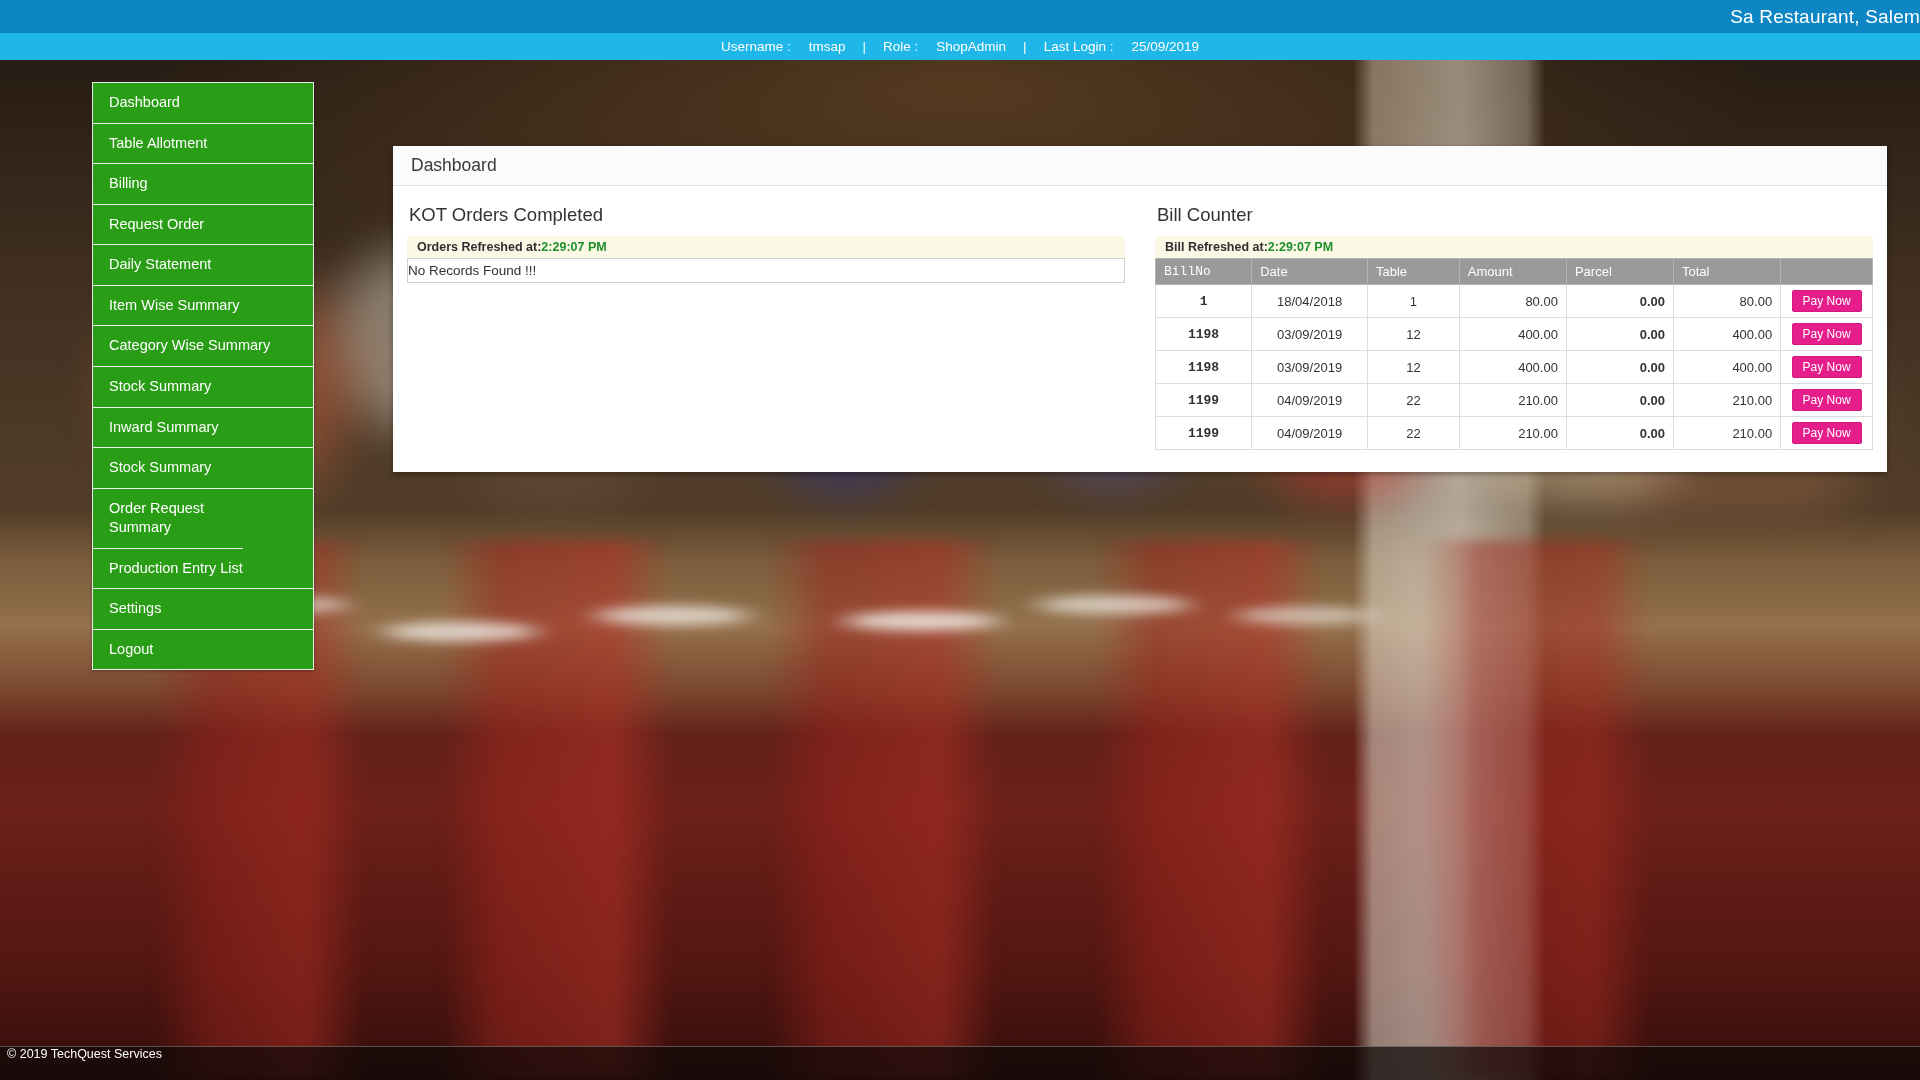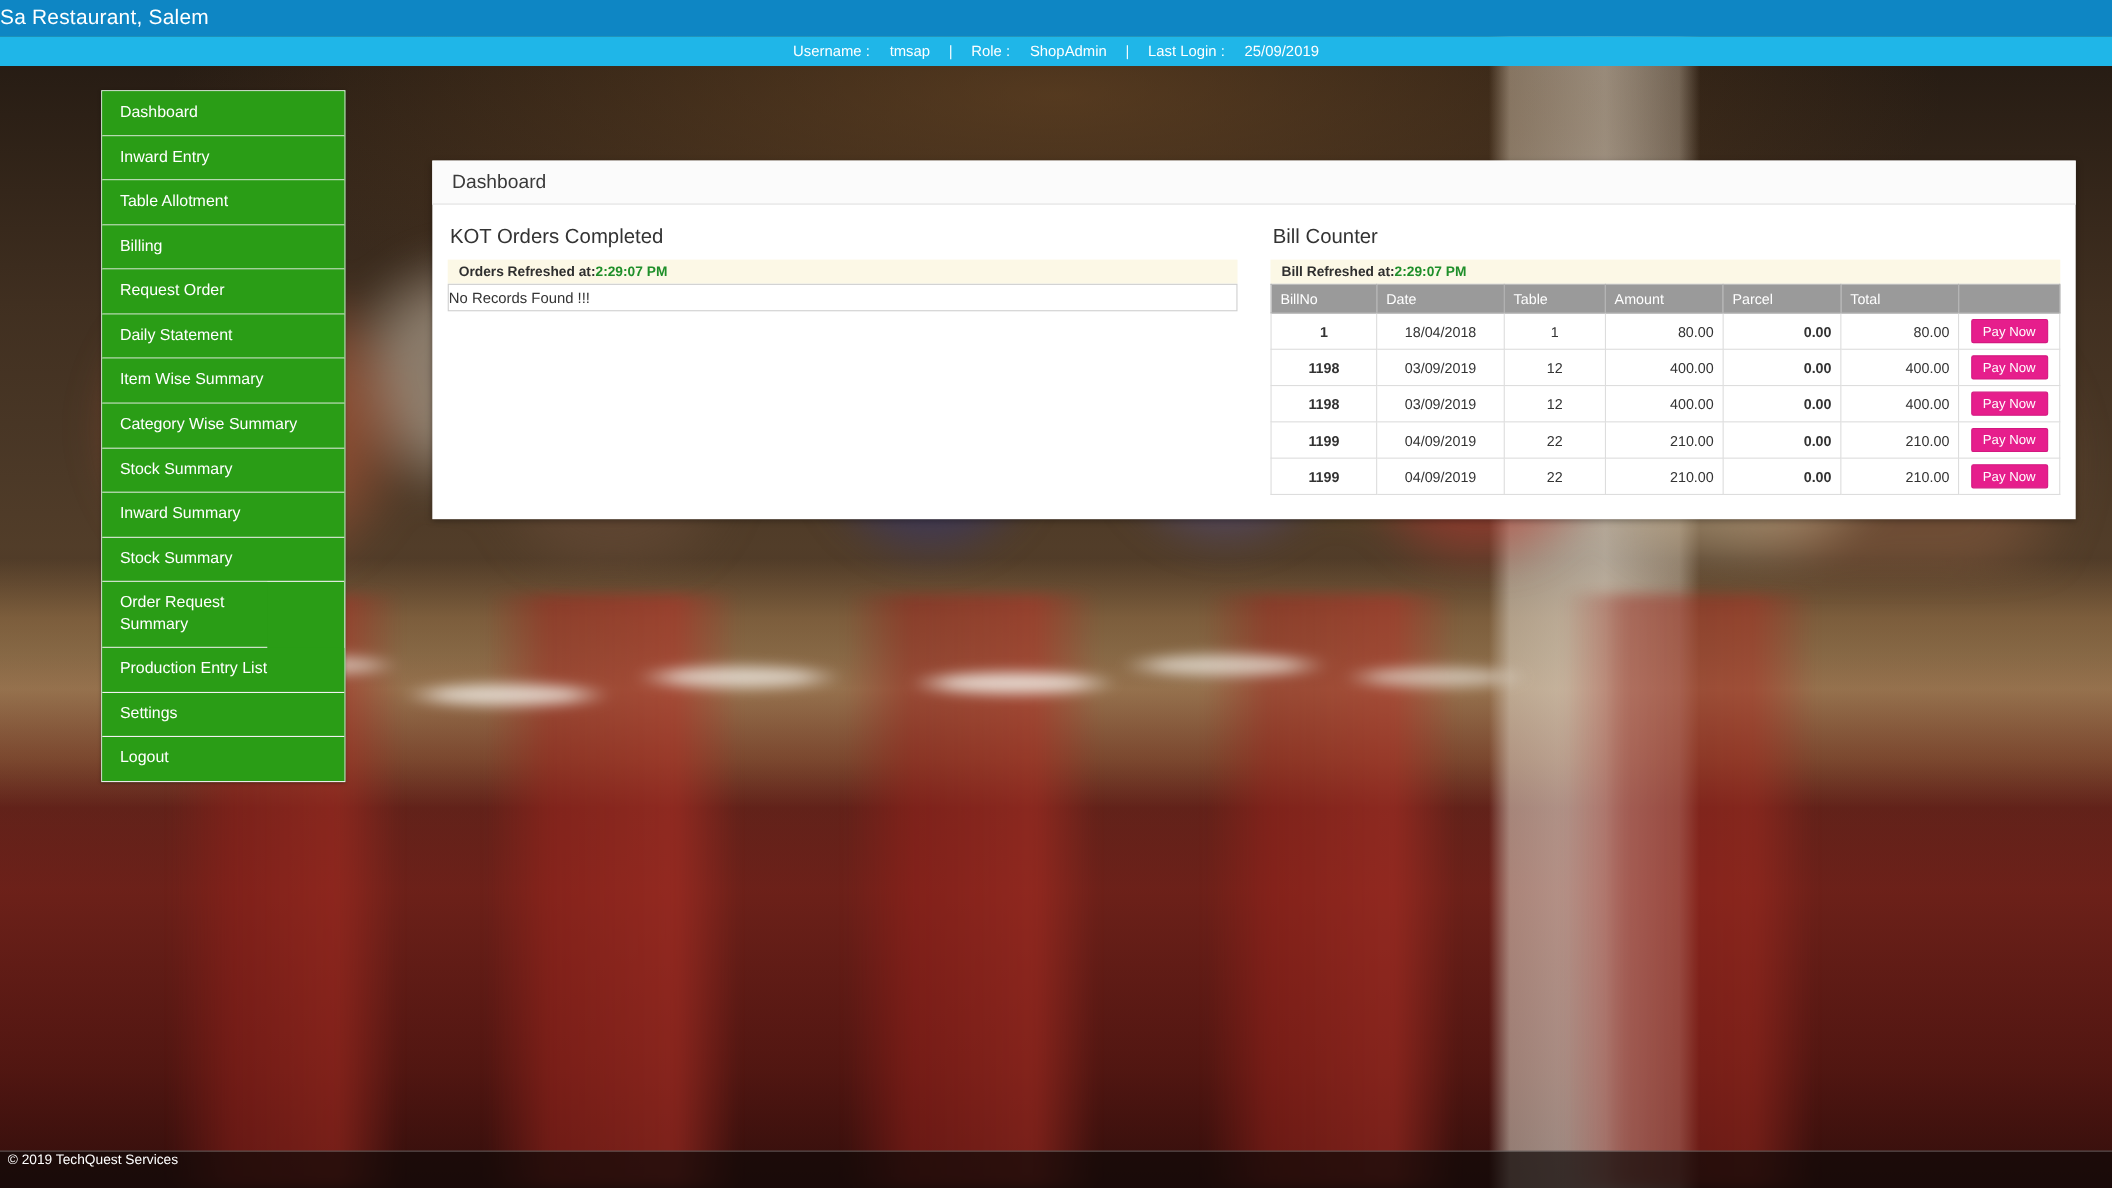--- a/index.html
+++ b/index.html
@@ -87,21 +87,21 @@
   }
 
   
   #title-bar {
     position: relative;
     height: 33px;
     background: #0e86c4;
     color: #fff;
     display: flex;
     align-items: center;
-    justify-content: flex-start;
+    justify-content: flex-end;
     font-size: 19px;
     letter-spacing: .2px;
   }
   #user-bar {
     position: relative;
     height: 27px;
     background: #1fb6e8;
     color: #fff;
     display: flex;
     align-items: center;
@@ -199,21 +199,21 @@
     padding: 5px 8px;
     border: 1px solid #b4b4b4;
     font-size: 13px;
   }
   table.bill td {
     border: 1px solid #dddddd;
     padding: 5px 8px;
     color: #333;
     height: 23px;
   }
-  .c-billno  { width: 88px;  text-align: center; color: #8d23d6; font-weight: bold; }
+  .c-billno  { width: 88px;  text-align: center; color: #8d23d6; font-weight: bold; font-family: Liberation Mono, monospace; }
   .c-date    { width: 106px; text-align: center; }
   .c-table   { width: 84px;  text-align: center; }
   .c-amount  { width: 98px;  text-align: right; }
   .c-parcel  { width: 98px;  text-align: right; color: #1f8f2a; font-weight: bold; }
   .c-total   { width: 98px;  text-align: right; }
   .c-action  { width: 84px;  text-align: center; padding: 3px 6px; }
 
   .pay-btn {
     display: inline-block;
     background: #e61e8c;
@@ -257,21 +257,20 @@
   <span class="val">ShopAdmin</span>
   <span class="sep">|</span>
   <span>Last Login :</span>
   <span class="val">25/09/2019</span>
 </div>
 
 <div id="page">
 
   <nav id="sidebar">
     <div class="nav-item">Dashboard</div>
-    <div class="nav-item">Inward Entry</div>
     <div class="nav-item">Table Allotment</div>
     <div class="nav-item">Billing</div>
     <div class="nav-item">Request Order</div>
     <div class="nav-item">Daily Statement</div>
     <div class="nav-item">Item Wise Summary</div>
     <div class="nav-item">Category Wise Summary</div>
     <div class="nav-item">Stock Summary</div>
     <div class="nav-item">Inward Summary</div>
     <div class="nav-item">Stock Summary</div>
     <div class="nav-item" style="width:150px">Order Request Summary</div>

